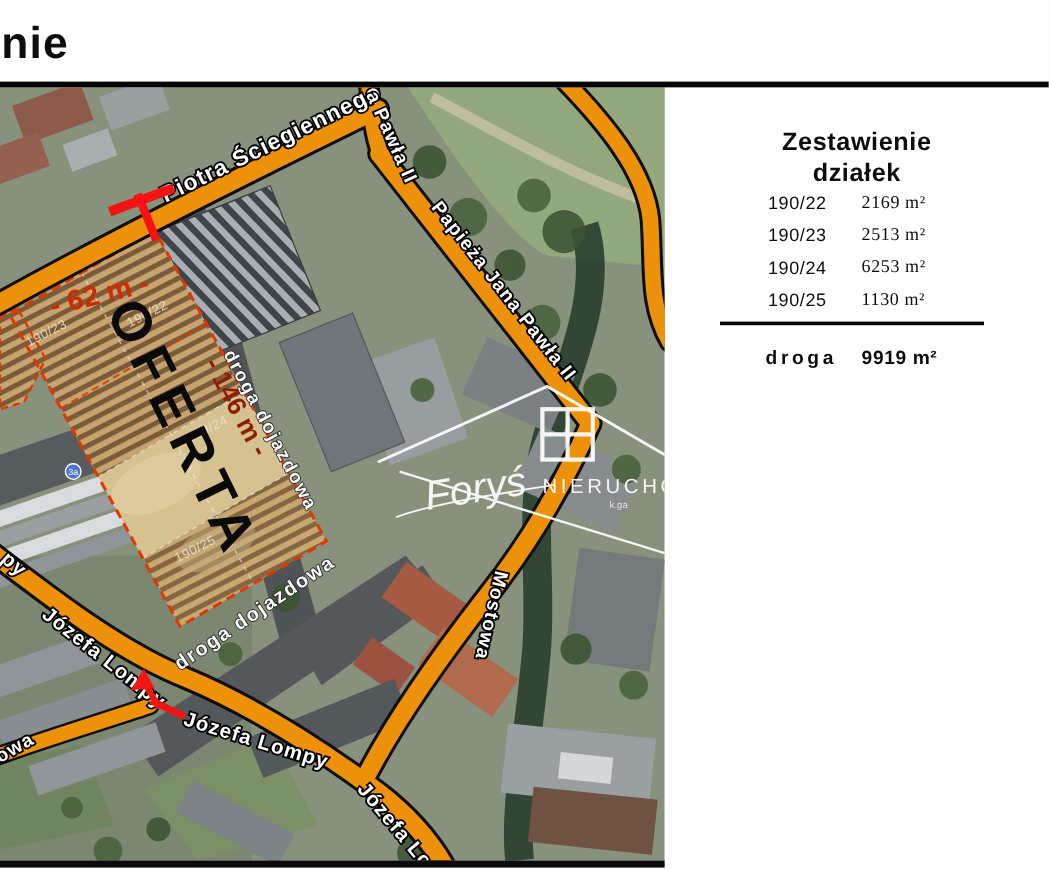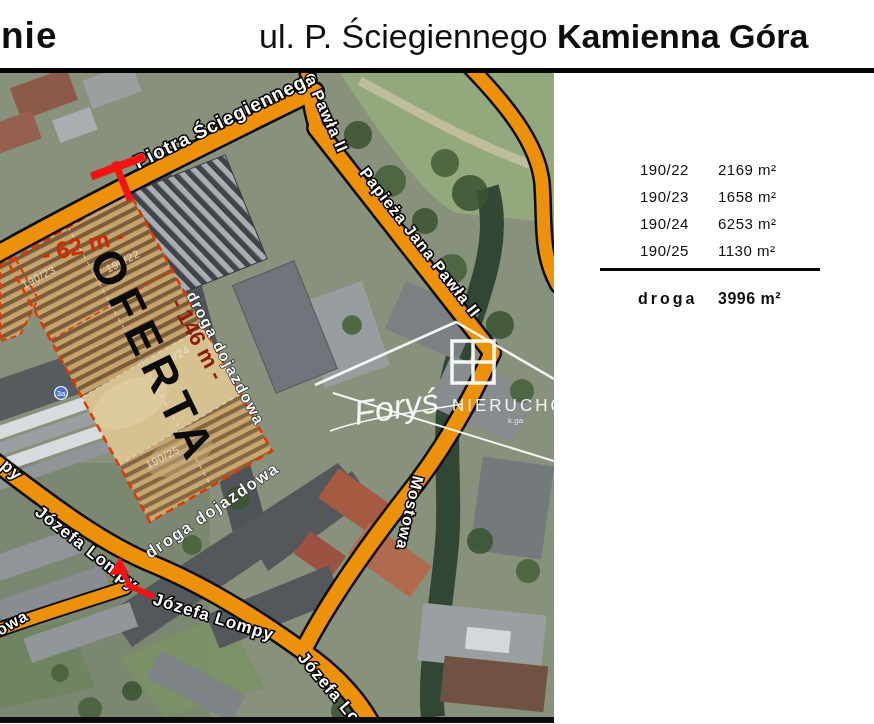--- a/index.html
+++ b/index.html
@@ -12,40 +12,36 @@
   .main-title .bold{font-weight:700;}
   .header-rule{position:absolute;left:0;top:68px;width:874px;height:5px;background:#050505;}
   .map-wrap{position:absolute;left:0;top:73px;width:554px;height:644px;}
   .map-bottom-bar{position:absolute;left:0;top:717px;width:554px;height:6px;background:#0b0b0b;}
   .panel{position:absolute;left:554px;top:73px;width:320px;height:651px;background:#fff;}
   .panel-title{position:absolute;top:33px;left:0;width:100%;text-align:center;
                font-size:21px;font-weight:700;line-height:26px;letter-spacing:.5px;}
   .rows{position:absolute;top:88px;left:0;width:100%;}
   .prow{position:relative;height:27px;font-size:15px;font-weight:500;letter-spacing:.5px;}
   .prow .pl{position:absolute;left:86px;}
-  .prow .ar{position:absolute;left:164px;}
+  .prow .ar{position:absolute;left:164px;font-family:Liberation Serif, serif;}
   .panel-rule{position:absolute;top:195px;left:46px;width:220px;height:3px;background:#050505;}
   .suma{position:absolute;top:217px;left:0;width:100%;font-size:16px;font-weight:700;}
   .suma .pl{position:absolute;left:84px;letter-spacing:3px;}
   .suma .ar{position:absolute;left:164px;letter-spacing:.5px;}
   svg{display:block;}
   text{font-family:"Liberation Sans",sans-serif;}
   .street{fill:#fff;stroke:#000;stroke-width:3px;paint-order:stroke;font-weight:700;letter-spacing:1px;}
   .droga{fill:#fdfdfd;stroke:#2a2a2a;stroke-width:1.5px;paint-order:stroke;font-weight:600;letter-spacing:1.5px;}
   .plotid{fill:#efe9da;opacity:.78;font-size:11px;letter-spacing:.5px;}
 </style>
 </head>
 <body>
 
 <div class="header">
   <span class="left-frag">nie</span>
-  <div class="main-title">
-    <span class="reg">ul. P. Ściegiennego</span>
-    <span class="bold">Kamienna Góra</span>
-  </div>
 </div>
 <div class="header-rule"></div>
 
 <div class="map-wrap">
 <svg viewBox="0 0 554 644" width="554" height="644">
   <defs>
     <pattern id="pRows" patternUnits="userSpaceOnUse" width="9" height="9" patternTransform="rotate(-27)">
       <rect width="9" height="9" fill="#c7a46f"></rect>
       <rect width="9" height="4.2" fill="#7b5c38"></rect>
     </pattern>
@@ -209,37 +205,39 @@
     <path d="M330,358 C362,346 420,338 462,331" fill="none" stroke="#fff" stroke-width="1.5"></path>
     <text x="452" y="338" font-size="17" letter-spacing="3" fill="#fff">NIERUCHO</text>
     <text x="508" y="350" font-size="8" fill="#fff" opacity=".85">k.ga</text>
   </g>
 </svg>
 </div>
 <div class="map-bottom-bar"></div>
 
 <div class="panel">
   <div class="panel-title">
+    <div>Zestawienie</div>
+    <div>działek</div>
   </div>
   <div class="rows">
     <div class="prow">
       <span class="pl">190/22</span>
       <span class="ar">2169 m²</span>
     </div>
     <div class="prow">
       <span class="pl">190/23</span>
-      <span class="ar">1658 m²</span>
+      <span class="ar">2513 m²</span>
     </div>
     <div class="prow">
       <span class="pl">190/24</span>
       <span class="ar">6253 m²</span>
     </div>
     <div class="prow">
       <span class="pl">190/25</span>
       <span class="ar">1130 m²</span>
     </div>
   </div>
   <div class="panel-rule"></div>
   <div class="suma">
     <span class="pl">droga</span>
-    <span class="ar">3996 m²</span>
+    <span class="ar">9919 m²</span>
   </div>
 </div>
 
 </body></html>

